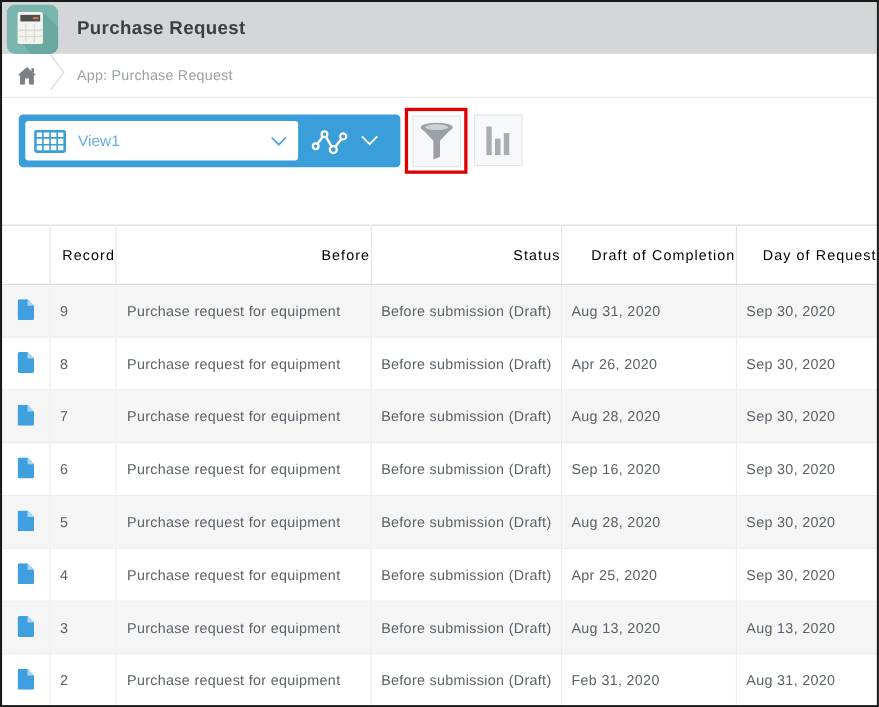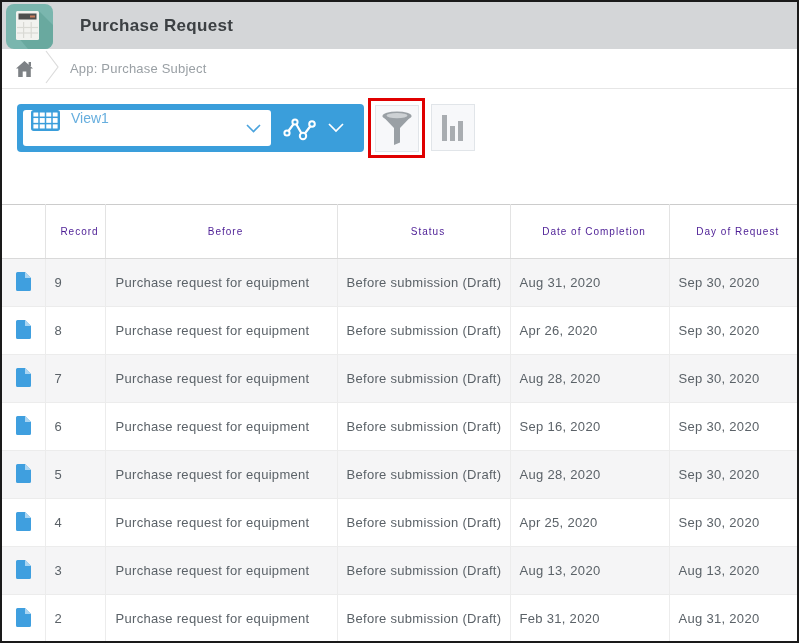--- a/index.html
+++ b/index.html
@@ -18,21 +18,21 @@
     background: #d4d6d8;
     display: flex;
     align-items: center;
   }
   .app-icon {
     width: 47px; height: 45px;
     margin: 1px 0 0 4px;
     flex: 0 0 auto;
   }
   .app-title {
-    margin-left: 27px;
+    margin-left: 17px;
     font-size: 17px;
     font-weight: bold;
     color: #3c4043;
     letter-spacing: 0.3px;
   }
 
   
   .breadcrumb {
     height: 40px;
     background: #ffffff;
@@ -51,21 +51,21 @@
     width: 347px; height: 48px;
     background: #3a9edb;
     border-radius: 4px;
     display: flex; align-items: center;
   }
   .view-dropdown {
     margin-left: 6px;
     width: 248px; height: 36px;
     background: #ffffff;
     border-radius: 3px;
-    display: flex; align-items: flex-start;
+    display: flex; align-items: center;
     position: relative;
     cursor: pointer;
   }
   .view-dropdown .tbl-icon { margin-left: 8px; display: flex; }
   .view-name { margin-left: 11px; font-size: 14px; color: #66aede; }
   .dd-chevron { position: absolute; right: 10px; top: 14px; display: flex; }
   .graph-btn { margin-left: 12px; display: flex; align-items: center; cursor: pointer; }
   .graph-chevron { margin-left: 12px; display: flex; cursor: pointer; }
 
   .icon-btn {
@@ -94,24 +94,24 @@
     border-top: 1px solid #cccccc;
   }
   col.c-icon { width: 43px; }
   col.c-record { width: 60px; }
   col.c-subject { width: 232px; }
   col.c-status { width: 173px; }
   col.c-completion { width: 159px; }
   th {
     height: 54px;
     font-weight: normal;
-    font-size: 10px;
-    color: #4c1d95;
+    font-size: 13px;
+    color: #000000;
     letter-spacing: 1px;
-    text-align: center;
+    text-align: right;
     padding-left: 9px;
     background: #ffffff;
     border-bottom: 1px solid #d9d9d9;
     border-right: 1px solid #e3e3e3;
     white-space: nowrap;
     overflow: hidden;
   }
   th:last-child, td:last-child { border-right: none; }
   td {
     height: 48px;
@@ -157,21 +157,21 @@
     <svg width="17" height="16" viewBox="0 0 17 16">
       <path d="M8.5 0 L0 7.4 H2.2 V16 H6.7 V10.4 H10.3 V16 H14.8 V7.4 H17 Z" fill="#7d8185"></path>
       <rect x="12.6" y="1" width="2.4" height="4" fill="#7d8185"></rect>
     </svg>
   </span>
   <span class="crumb-sep">
     <svg width="15" height="34" viewBox="0 0 15 34">
       <polyline points="1,1 13,17 1,33" fill="none" stroke="#dcdcdc" stroke-width="1.2"></polyline>
     </svg>
   </span>
-  <span class="crumb-label">App: Purchase Subject</span>
+  <span class="crumb-label">App: Purchase Request</span>
 </div>
 
 <div class="toolbar">
   <div class="view-selector">
     <div class="view-dropdown">
       <span class="tbl-icon">
         <svg width="29" height="21" viewBox="0 0 29 21">
           <rect x="1.2" y="1.2" width="26.6" height="18.6" rx="1.5" fill="none" stroke="#3a9edb" stroke-width="2.4"></rect>
           <g stroke="#3a9edb" stroke-width="1.5">
             <line x1="8" y1="2" x2="8" y2="19"></line>
@@ -238,21 +238,21 @@
     <col class="c-status">
       <col class="c-completion">
       <col>
   </colgroup>
   <thead>
     <tr>
       <th></th>
       <th>Record</th>
       <th>Before</th>
       <th>Status</th>
-      <th>Date of Completion</th>
+      <th>Draft of Completion</th>
       <th>Day of Request</th>
     </tr>
   </thead>
   <tbody>
       <tr class="alt">
         <td class="cell-icon"><span>
             <svg width="15" height="19" viewBox="0 0 15 19">
               <path d="M1.5 0 H9 L15 6 V17.5 A1.5 1.5 0 0 1 13.5 19 H1.5 A1.5 1.5 0 0 1 0 17.5 V1.5 A1.5 1.5 0 0 1 1.5 0 Z" fill="#3f9fdf"></path>
               <path d="M9 0 L15 6 H9 Z" fill="#aad5f2"></path>
             </svg>

